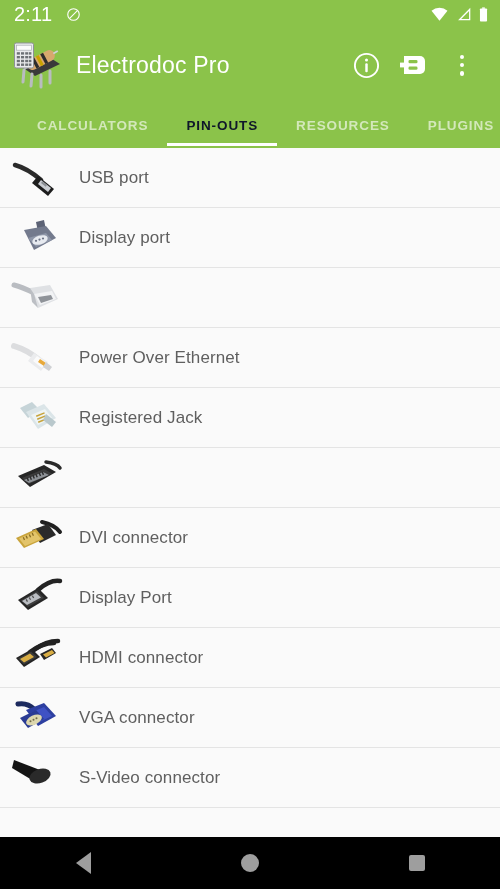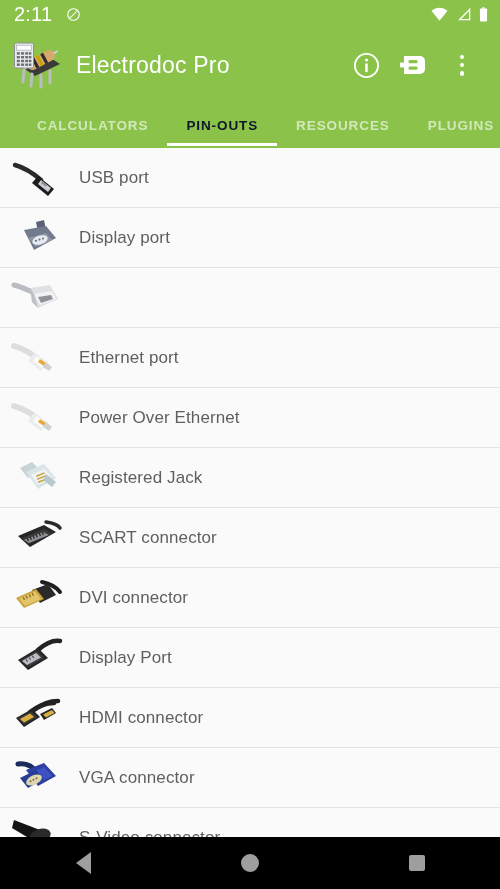--- a/index.html
+++ b/index.html
@@ -239,32 +239,20 @@
       <svg viewBox="0 0 56 44" width="56" height="44">
         <path d="M4 9 C12 11 18 14 24 17" stroke="#b9bcc1" stroke-width="5" fill="none" stroke-linecap="round"></path>
         <path d="M20 12 L40 9 L48 23 L28 32 Z" fill="#dfe1e4"></path>
         <path d="M24 18 L42 15 L46 23 L30 29 Z" fill="#f2f3f5"></path>
         <path d="M28 21 L41 19 L43 23 L31 27 Z" fill="#8f9399"></path>
         <path d="M20 12 L24 18 L28 32 L22 26 Z" fill="#bcbfc4"></path>
       </svg>
     </span>
   </div>
 
-  <div class="list-item">
-    <span class="item-thumb">
-      <svg viewBox="0 0 56 44" width="56" height="44">
-        <path d="M4 10 C14 13 22 18 28 23" stroke="#dcdddf" stroke-width="6" fill="none" stroke-linecap="round"></path>
-        <path d="M24 17 L38 26 L31 35 L18 25 Z" fill="#ebecee"></path>
-        <path d="M27 20 L36 26.5 L32 32 L23 25 Z" fill="#fafafa"></path>
-        <path d="M30 23 L36 27 L34 30 L28 26 Z" fill="#e8a93a"></path>
-        <path d="M36 26 L42 31 L39 35 L33 31 Z" fill="#cfd1d4"></path>
-      </svg>
-    </span>
-    <span class="item-label">Ethernet port</span>
-  </div>
 
   <div class="list-item">
     <span class="item-thumb">
       <svg viewBox="0 0 56 44" width="56" height="44">
         <path d="M4 10 C14 13 22 18 28 23" stroke="#dcdddf" stroke-width="6" fill="none" stroke-linecap="round"></path>
         <path d="M24 17 L38 26 L31 35 L18 25 Z" fill="#ebecee"></path>
         <path d="M27 20 L36 26.5 L32 32 L23 25 Z" fill="#fafafa"></path>
         <path d="M30 23 L36 27 L34 30 L28 26 Z" fill="#e8a93a"></path>
         <path d="M36 26 L42 31 L39 35 L33 31 Z" fill="#cfd1d4"></path>
       </svg>
@@ -299,21 +287,20 @@
         <g fill="#2b2b2b">
           <rect x="17" y="21.5" width="1.4" height="3.4" transform="rotate(-22 18 23)"></rect>
           <rect x="20" y="20.3" width="1.4" height="3.4" transform="rotate(-22 21 22)"></rect>
           <rect x="23" y="19.1" width="1.4" height="3.4" transform="rotate(-22 24 21)"></rect>
           <rect x="26" y="17.9" width="1.4" height="3.4" transform="rotate(-22 27 20)"></rect>
           <rect x="29" y="16.7" width="1.4" height="3.4" transform="rotate(-22 30 18)"></rect>
           <rect x="32" y="15.5" width="1.4" height="3.4" transform="rotate(-22 33 17)"></rect>
         </g>
       </svg>
     </span>
-    <span class="item-label">SCART connector</span>
   </div>
 
   <div class="list-item">
     <span class="item-thumb">
       <svg viewBox="0 0 56 44" width="56" height="44">
         <path d="M32 6 C42 8 47 12 50 16" stroke="#1f1f1f" stroke-width="4" fill="none" stroke-linecap="round"></path>
         <path d="M22 14 L38 8 L46 19 L30 27 Z" fill="#2a2a2a"></path>
         <path d="M6 22 L26 13 L34 23 L14 32 Z" fill="#c9a43c"></path>
         <path d="M9 22.5 L25 15.5 L31 23 L15 30 Z" fill="#e3c46a"></path>
         <g fill="#8a6d22">

